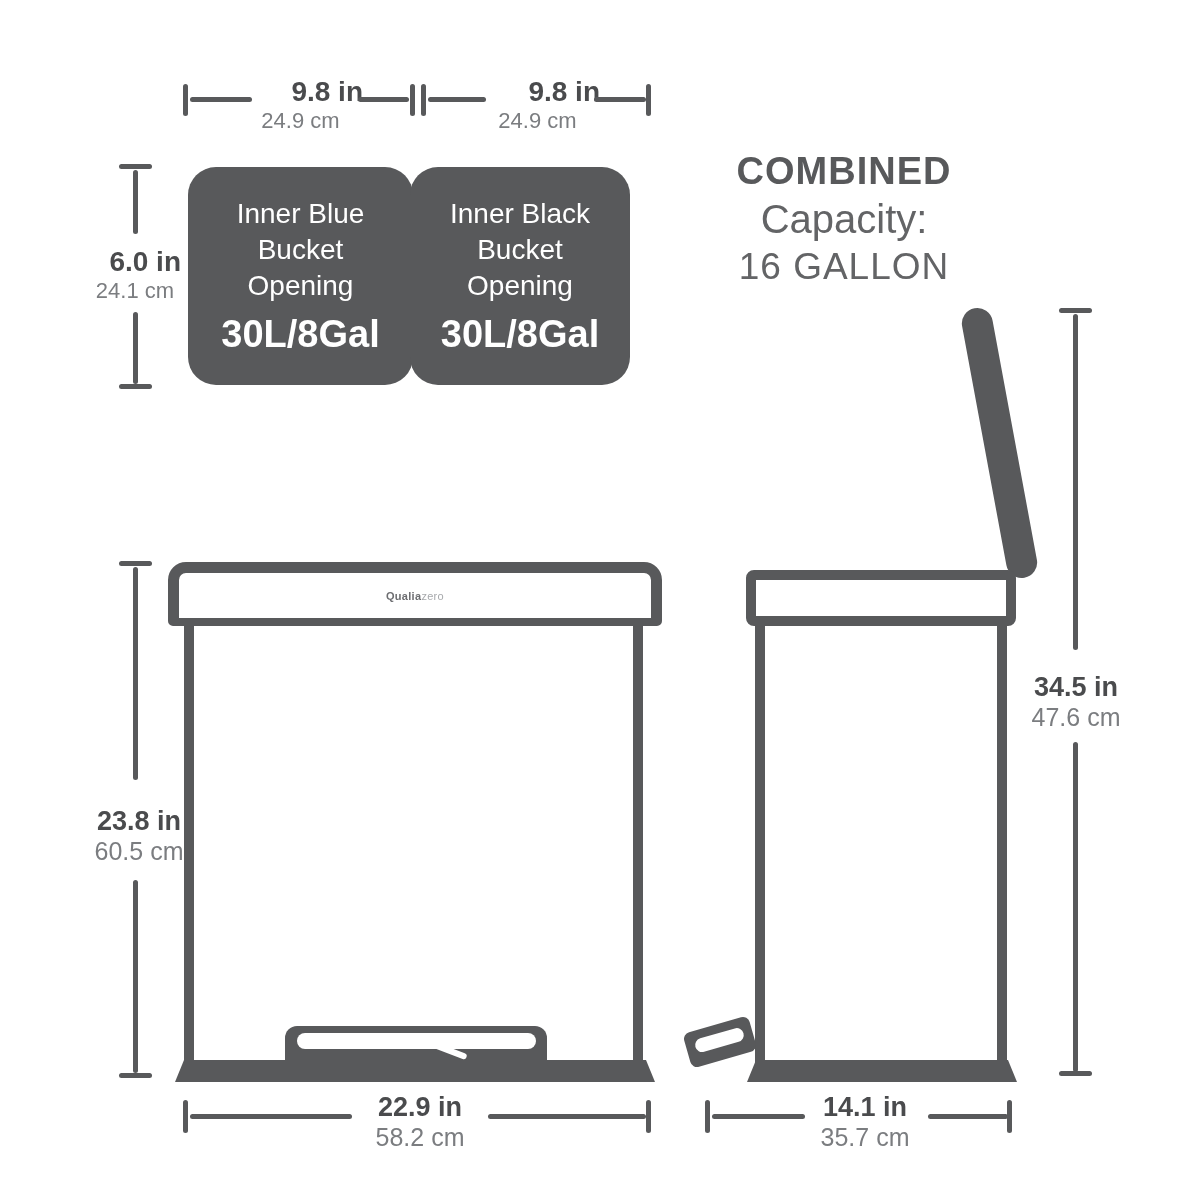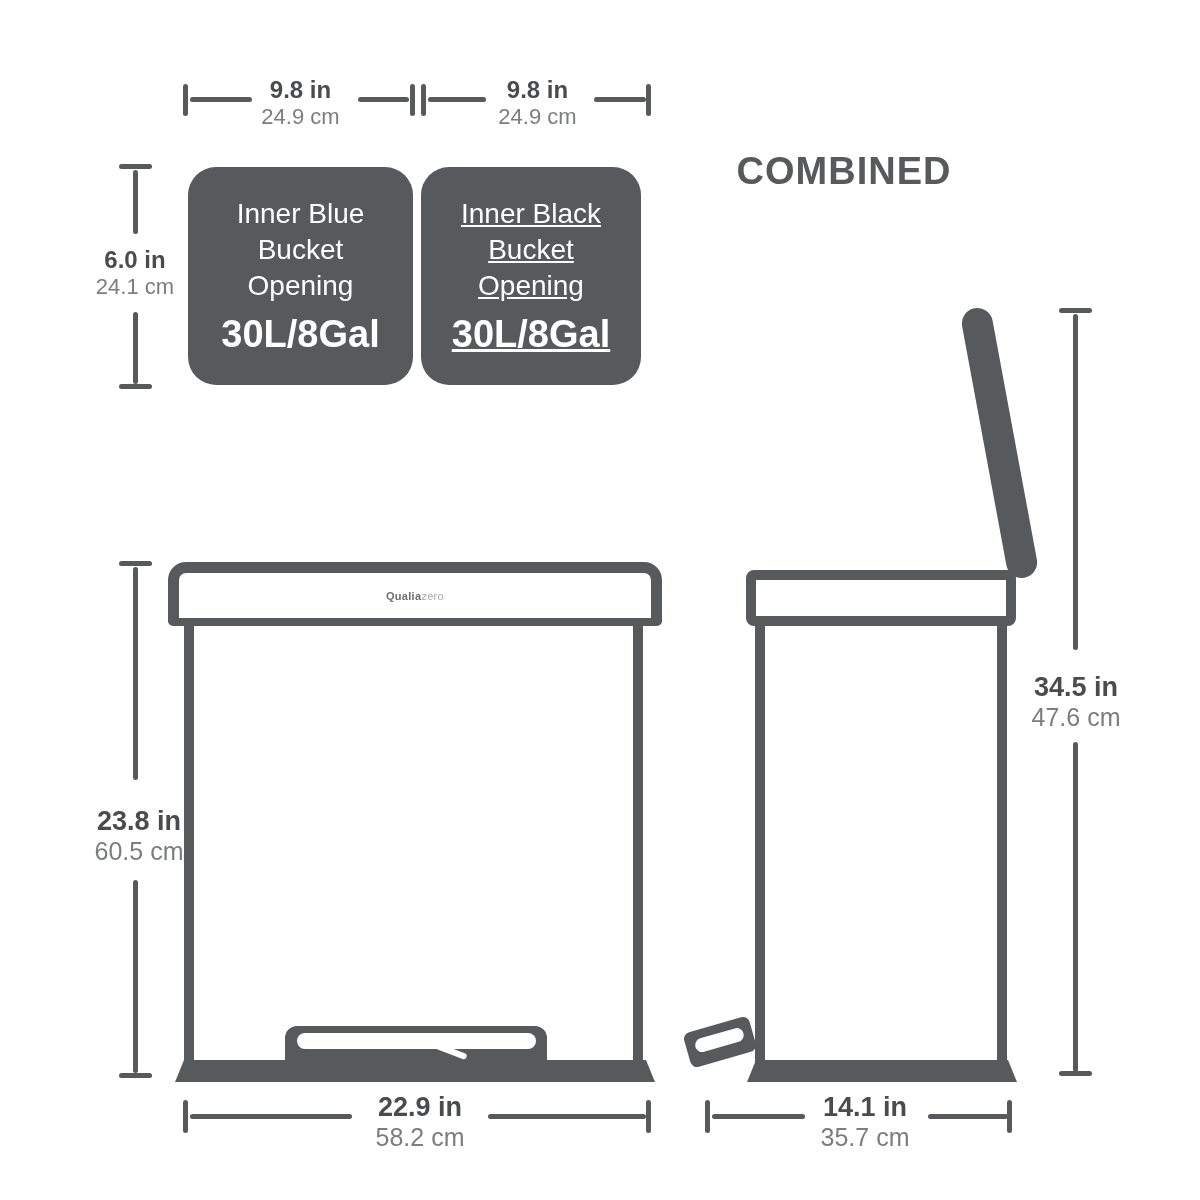--- a/index.html
+++ b/index.html
@@ -14,21 +14,21 @@
 
   
   .hseg{position:absolute;height:5px;background:var(--dark);border-radius:3px;}
   .vseg{position:absolute;width:5px;background:var(--dark);border-radius:3px;}
   .tickv{position:absolute;width:5px;height:32px;background:var(--dark);border-radius:3px;}
   .tickh{position:absolute;width:33px;height:5px;background:var(--dark);border-radius:3px;}
 
   .dim-label{position:absolute;text-align:center;line-height:1.15;}
   .dim-label .in{font-weight:bold;color:var(--ink);}
   .dim-label .cm{color:var(--sub);}
-  .sm .in{font-size:24px;} .sm .cm{font-size:22px;}
+  .sm .in{font-size:28px;text-align:right;} .sm .cm{font-size:22px;}
   .lg .in{font-size:27px;} .lg .cm{font-size:25px;}
 
   
   .bucket-box{position:absolute;top:167px;height:218px;background:var(--dark);border-radius:28px;
     color:#fff;display:flex;flex-direction:column;align-items:center;justify-content:center;text-align:center;}
   .bucket-box .bline{font-size:28px;line-height:36px;font-weight:400;}
   .bucket-box .bcap{font-size:38px;line-height:44px;font-weight:bold;margin-top:8px;}
 
   
   .combined{position:absolute;left:704px;top:150px;width:280px;text-align:center;color:var(--dark);}
@@ -97,29 +97,31 @@
     <div class="vseg" style="left:133px;top:312px;height:72px;"></div>
     <div class="tickh" style="left:119px;top:384px;"></div>
   </div>
 
   <div class="bucket-box" style="left:188px;width:225px;">
     <div class="bline">Inner Blue</div>
     <div class="bline">Bucket</div>
     <div class="bline">Opening</div>
     <div class="bcap">30L/8Gal</div>
   </div>
-  <div class="bucket-box" style="left:421px;width:220px;text-decoration:underline;">
+  <div class="bucket-box" style="left:410px;width:220px;">
     <div class="bline">Inner Black</div>
     <div class="bline">Bucket</div>
     <div class="bline">Opening</div>
     <div class="bcap">30L/8Gal</div>
   </div>
 
   <div class="combined">
     <div class="c-title">COMBINED</div>
+    <div class="c-sub">Capacity:</div>
+    <div class="c-gal">16 GALLON</div>
   </div>
 
   <div>
     <div class="front-lid">
       <div class="brand">
         <span class="b1">Qualia</span><span class="b2">zero</span>
       </div>
     </div>
     <div class="wall" style="left:184px;top:624px;height:440px;"></div>
     <div class="wall" style="left:633px;top:624px;height:440px;"></div>

